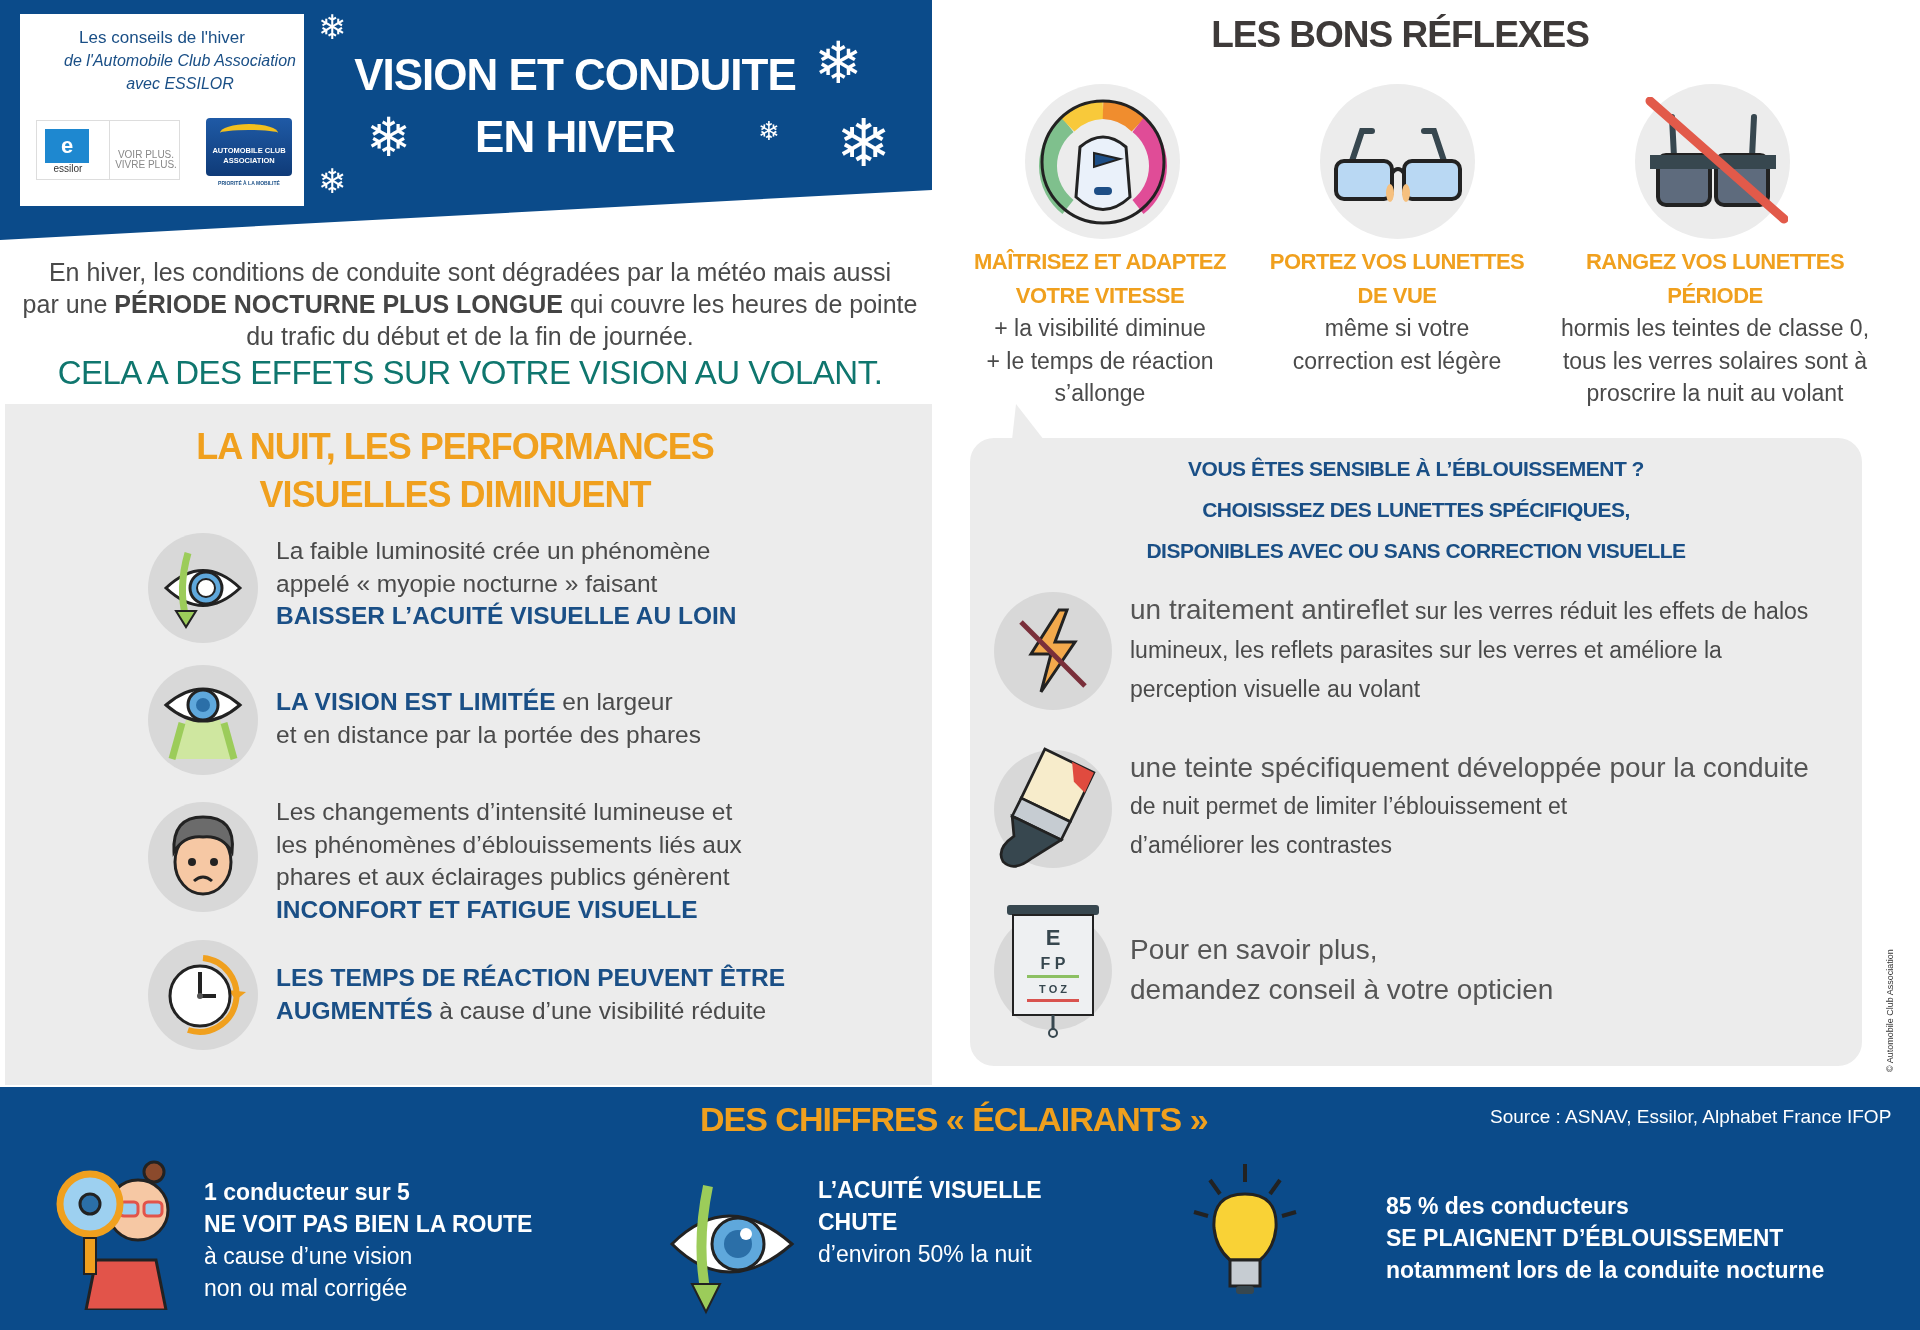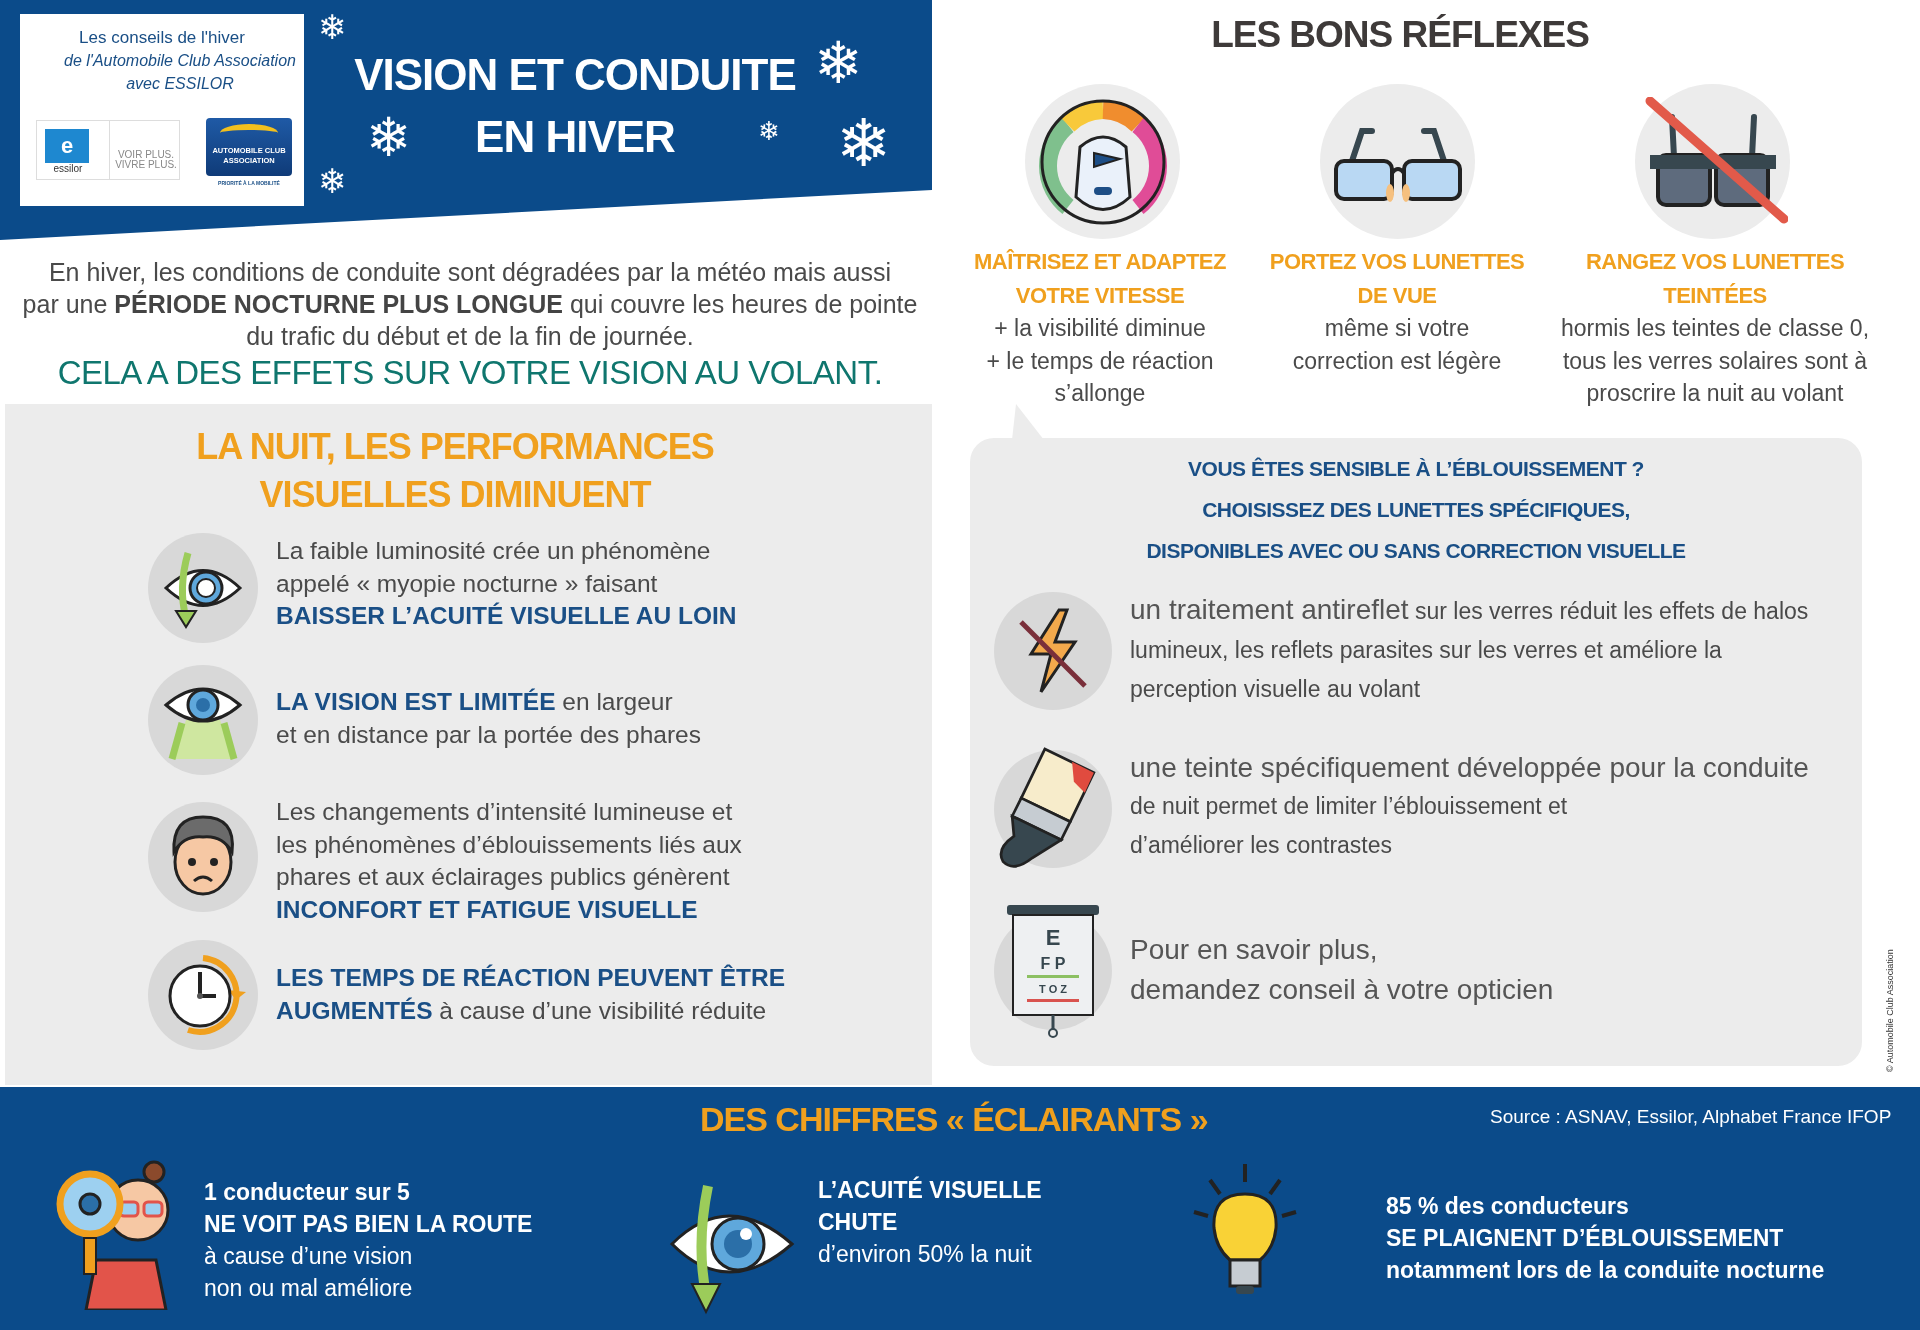--- a/index.html
+++ b/index.html
@@ -219,21 +219,21 @@
   <div>PORTEZ VOS LUNETTES</div>
   <div>DE VUE</div>
 </div>
 <div class="abs ref-body" style="left:1262px;top:312px;width:270px;">
   <div>même si votre</div>
   <div>correction est légère</div>
 </div>
 
 <div class="abs ref-head" style="left:1545px;top:245px;width:340px;">
   <div>RANGEZ VOS LUNETTES</div>
-  <div>TEINTÉES</div>
+  <div>PÉRIODE</div>
 </div>
 <div class="abs ref-body" style="left:1545px;top:312px;width:340px;">
   <div>hormis les teintes de classe 0,</div>
   <div>tous les verres solaires sont à</div>
   <div>proscrire la nuit au volant</div>
 </div>
 
 <div id="glare-tail" class="abs"></div>
 <div id="glare-box" class="abs"></div>
 <div id="glare-title" class="abs">
@@ -301,21 +301,21 @@
       <rect x="88" y="52" width="18" height="14" rx="4" fill="#9dd0f0" stroke="#e2544a" stroke-width="3"></rect>
       <circle cx="34" cy="54" r="30" fill="#9dd0f0" stroke="#f0a01e" stroke-width="7"></circle>
       <circle cx="34" cy="54" r="10" fill="#2b6fa8" stroke="#222" stroke-width="3"></circle>
       <rect x="28" y="88" width="12" height="36" fill="#f0a01e" stroke="#222" stroke-width="2"></rect>
     </svg>
 </div>
 <div class="abs stat-text" style="left:204px;top:1176px;width:360px;">
   <div>1 conducteur sur 5</div>
   <div>NE VOIT PAS BIEN LA ROUTE</div>
   <div class="norm">à cause d’une vision</div>
-  <div class="norm">non ou mal améliore</div>
+  <div class="norm">non ou mal corrigée</div>
 </div>
 
 <div class="abs" style="left:668px;top:1178px;width:140px;height:140px;">
   <svg width="140" height="140" viewBox="0 0 140 140">
       <path d="M4 66 Q60 10 124 66 Q60 122 4 66Z" fill="#fff" stroke="#222" stroke-width="3"></path>
       <circle cx="70" cy="66" r="26" fill="#5fa8dc" stroke="#222" stroke-width="3"></circle>
       <circle cx="70" cy="66" r="14" fill="#2b6fa8"></circle>
       <circle cx="78" cy="56" r="6" fill="#fff"></circle>
       <path d="M40 8 Q28 66 38 116" fill="none" stroke="#9ccc5a" stroke-width="10"></path>
       <path d="M24 106 L38 134 L52 106Z" fill="#9ccc5a" stroke="#222" stroke-width="2"></path>

